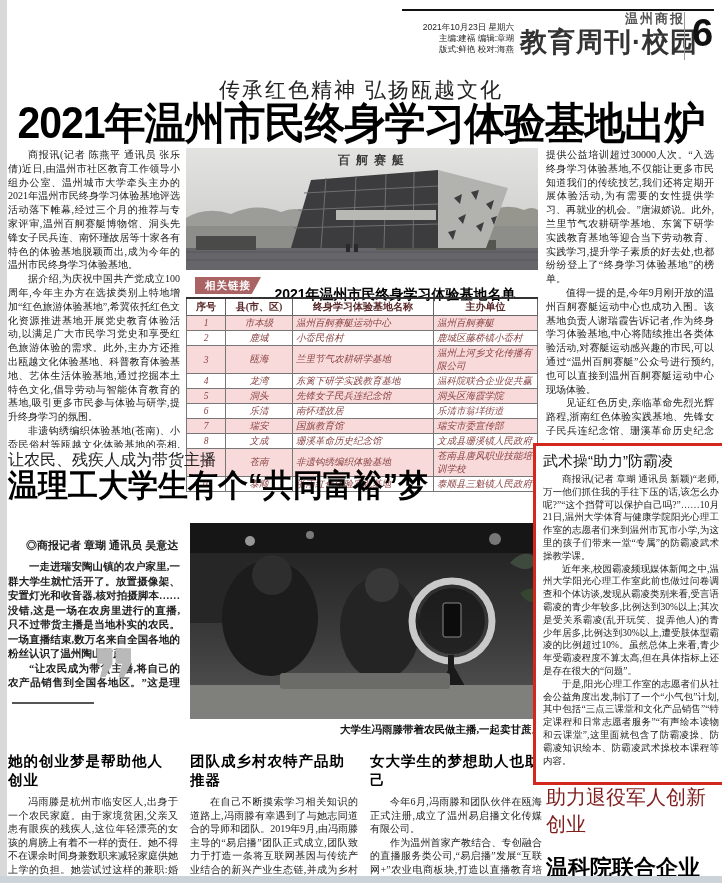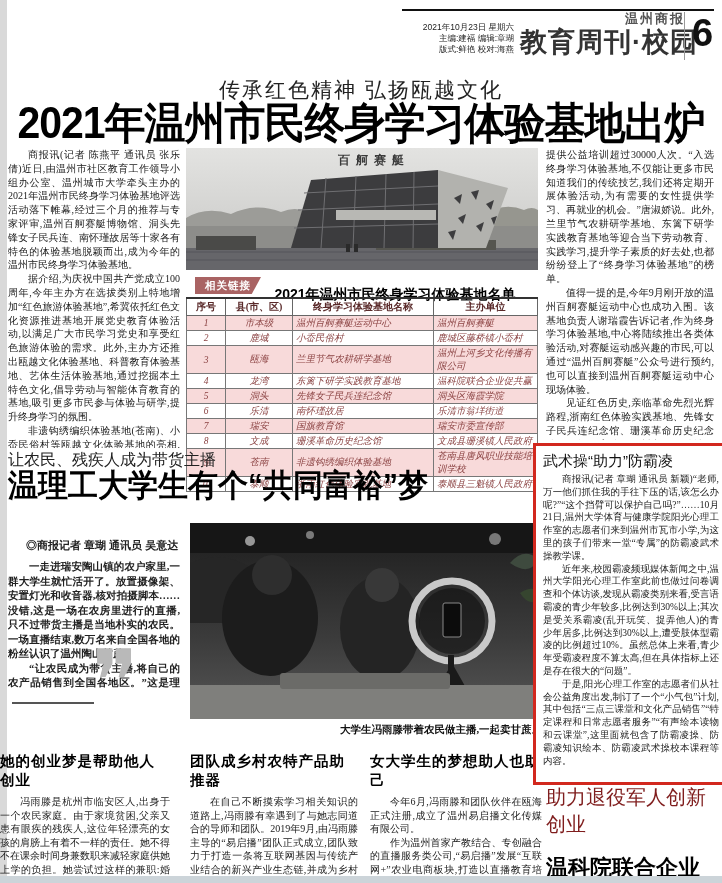--- a/index.html
+++ b/index.html
@@ -51,21 +51,21 @@
   .quote-glyph{left:92px;top:638px;font-size:86px;color:#b9b9b9;font-family:"DejaVu Serif",serif;line-height:1;}
 
   
   .photo-feat{left:190px;top:523px;width:352px;height:196px;background:#222;}
   .photo-caption{left:190px;top:723px;width:352px;text-align:right;font-size:10.5px;font-weight:bold;color:#111;}
 
   
   .subcol{top:752px;height:124px;overflow:hidden;}
   .subcol h3{margin:0 0 5px 0;font-size:14.5px;font-weight:bold;color:#000;font-family:"Liberation Sans",sans-serif;letter-spacing:1px;}
   .subcol p{margin:0;text-indent:2em;text-align:justify;font-size:10px;line-height:13.5px;color:#1a1a1a;}
-  .subcol-1{left:0;width:170px;}
+  .subcol-1{left:8px;width:170px;}
   .subcol-2{left:190px;width:168px;}
   .subcol-3{left:370px;width:172px;}
 
   
   .red-box{left:533px;top:443px;width:176px;height:324px;border:3px solid #d2281e;background:#fff;padding:6px 7px;box-sizing:content-box;overflow:hidden;}
   .red-box .kicker{font-size:15px;color:#111;margin:0 0 2px 0;font-family:"Liberation Sans",sans-serif;}
   .red-box h2{margin:0 0 6px 0;font-size:22px;font-weight:900;color:#000;font-family:"Liberation Sans",sans-serif;letter-spacing:-0.5px;}
   .red-box p{margin:0;text-indent:2em;text-align:justify;font-size:9.5px;line-height:12.8px;color:#1a1a1a;}
 
   

